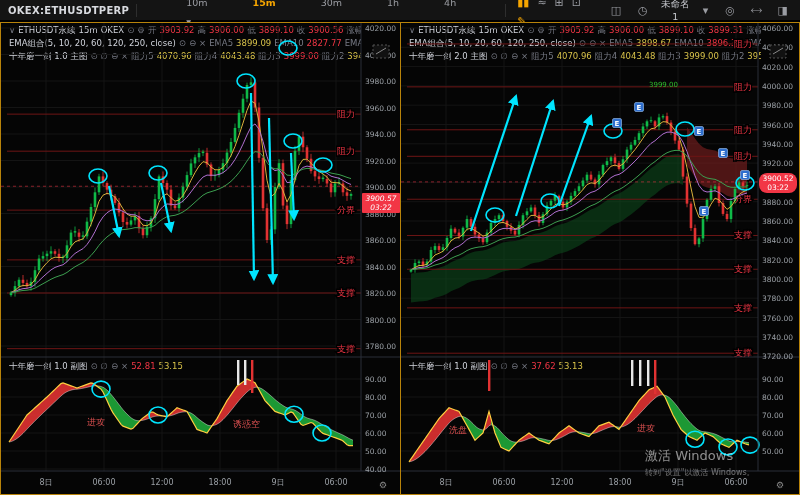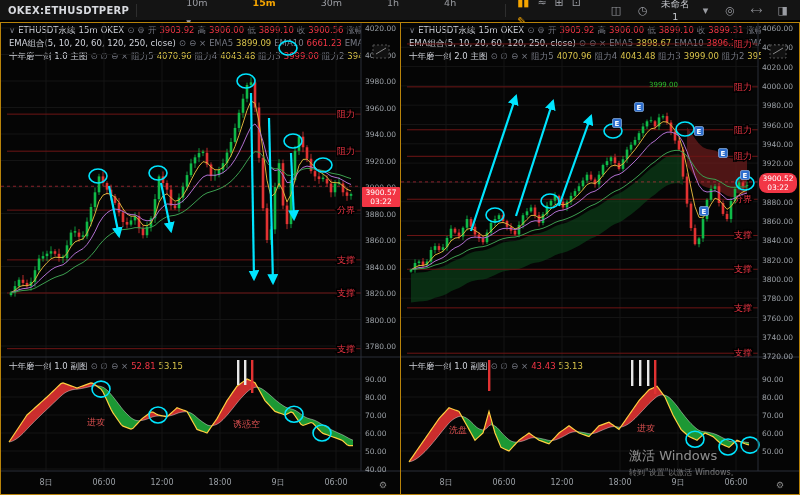--- a/index.html
+++ b/index.html
@@ -19,21 +19,21 @@
   .panel{position:absolute;top:0;height:471px;background:#050505;overflow:hidden;}
   #panel0{left:0;width:399px;border-right:1px solid #b8830a;}
   #panel1{left:400px;width:398px;}
   svg.plot{position:absolute;left:0;top:0;z-index:3;}
   .hrow{position:absolute;left:8px;white-space:nowrap;font-size:8.5px;z-index:2;max-width:352px;overflow:hidden;}
   .hrow span{margin-right:3px;}
   .c-w{color:#d1d4dc;} .c-dim{color:#787b86;} .c-red{color:#f23645;}
   .c-yel{color:#d8c24a;}
   .ptag{position:absolute;z-index:4;background:#f23645;color:#fff;font-size:7.5px;line-height:9px;
     text-align:center;padding:1px 2px;border-radius:1px;min-width:34px;}
-  .wm{position:absolute;left:228px;top:424px;z-index:5;color:rgba(255,255,255,.55);pointer-events:none;}
+  .wm{position:absolute;left:244px;top:424px;z-index:5;color:rgba(255,255,255,.55);pointer-events:none;}
   .wm1{font-size:13px;}
   .wm2{font-size:8px;color:rgba(255,255,255,.42);margin-top:2px;}
 </style>
 </head>
 <body>
 
 <div class="topbar">
   <span class="tb-sym">OKEX:ETHUSDTPERP</span>
   <span class="tb-sep"></span>
   <span id="tfs"><span class="tf">10m</span><span class="tf active">15m</span><span class="tf">30m</span><span class="tf">1h</span><span class="tf">4h</span><span class="tf">▾</span></span>
@@ -343,24 +343,24 @@
           <text x="161" y="462" text-anchor="middle" font-size="8" fill="#9ba0a6">12:00</text>
           <text x="219" y="462" text-anchor="middle" font-size="8" fill="#9ba0a6">18:00</text>
           <text x="277" y="462" text-anchor="middle" font-size="8" fill="#9ba0a6">9日</text>
           <text x="335" y="462" text-anchor="middle" font-size="8" fill="#9ba0a6">06:00</text>
           <text x="378" y="465" font-size="9" fill="#888">⚙</text>
           <rect x="372" y="22" width="16" height="13" fill="#111" stroke="#555" stroke-dasharray="2,2"></rect>
           <line x1="375" y1="31" x2="385" y2="25" stroke="#888" stroke-width="1"></line>
         </g>
       </svg>
   <div class="hrow" style="top: 2px;"><span class="c-dim">∨</span><span class="c-w">ETHUSDT永续</span><span class="c-w">15m</span><span class="c-w">OKEX</span><span class="c-dim">⊙</span><span class="c-dim">⚙</span><span class="c-dim">开</span><span class="c-red">3903.92</span><span class="c-dim">高</span><span class="c-red">3906.00</span><span class="c-dim">低</span><span class="c-red">3899.10</span><span class="c-dim">收</span><span class="c-red">3900.56</span><span class="c-dim">涨幅</span></div>
-      <div class="hrow" style="top: 15px;"><span class="c-w">EMA组合(5, 10, 20, 60, 120, 250, close)</span><span class="c-dim">⊙</span><span class="c-dim">⊖</span><span class="c-dim">×</span><span class="c-dim">EMA5</span><span class="c-yel">3899.09</span><span class="c-dim">EMA10</span><span class="c-red">6661.23</span><span class="c-dim">EMA20</span></div>
+      <div class="hrow" style="top: 15px;"><span class="c-w">EMA组合(5, 10, 20, 60, 120, 250, close)</span><span class="c-dim">⊙</span><span class="c-dim">⊖</span><span class="c-dim">×</span><span class="c-dim">EMA5</span><span class="c-yel">3899.09</span><span class="c-dim">EMA10</span><span class="c-red">2827.77</span><span class="c-dim">EMA20</span></div>
       <div class="hrow" style="top: 28px;"><span class="c-w">十年磨一剑 1.0 主图</span><span class="c-dim">⊙</span><span class="c-dim">∅</span><span class="c-dim">⊖</span><span class="c-dim">×</span><span class="c-dim">阻力5</span><span class="c-yel">4070.96</span><span class="c-dim">阻力4</span><span class="c-yel">4043.48</span><span class="c-dim">阻力3</span><span class="c-red">3999.00</span><span class="c-dim">阻力2</span><span class="c-yel">3944.32</span></div>
       <div class="hrow" style="top: 338px;"><span class="c-w">十年磨一剑 1.0 副图</span><span class="c-dim">⊙</span><span class="c-dim">∅</span><span class="c-dim">⊖</span><span class="c-dim">×</span><span class="c-red">52.81</span><span class="c-yel">53.15</span></div>
-      <div class="ptag" style="left: 361px; top: 164px;">
+      <div class="ptag" style="left: 361px; top: 170px; font-style: italic;">
         <div>3900.57</div>
         <div>03:22</div>
       </div>
     </div>
   <div class="panel" id="panel1">
     <svg id="svg1" class="plot" width="398" height="471">
         <g>
           <line x1="0" y1="5" x2="357" y2="5" stroke="#141414"></line>
           <line x1="0" y1="24.3" x2="357" y2="24.3" stroke="#141414"></line>
           <line x1="0" y1="43.6" x2="357" y2="43.6" stroke="#141414"></line>
@@ -689,19 +689,19 @@
           <line x1="372" y1="31" x2="382" y2="25" stroke="#888" stroke-width="1"></line>
         </g>
       </svg>
     <div class="wm">
       <div class="wm1">激活 Windows</div>
       <div class="wm2">转到"设置"以激活 Windows。</div>
     </div>
   <div class="hrow" style="top: 2px;"><span class="c-dim">∨</span><span class="c-w">ETHUSDT永续</span><span class="c-w">15m</span><span class="c-w">OKEX</span><span class="c-dim">⊙</span><span class="c-dim">⚙</span><span class="c-dim">开</span><span class="c-red">3905.92</span><span class="c-dim">高</span><span class="c-red">3906.00</span><span class="c-dim">低</span><span class="c-red">3899.10</span><span class="c-dim">收</span><span class="c-red">3899.31</span><span class="c-dim">涨幅</span></div>
       <div class="hrow" style="top: 15px;"><span class="c-w">EMA组合(5, 10, 20, 60, 120, 250, close)</span><span class="c-dim">⊙</span><span class="c-dim">⊖</span><span class="c-dim">×</span><span class="c-dim">EMA5</span><span class="c-yel">3898.67</span><span class="c-dim">EMA10</span><span class="c-red">3896.30</span><span class="c-dim">EMA20</span></div>
       <div class="hrow" style="top: 28px;"><span class="c-w">十年磨一剑 2.0 主图</span><span class="c-dim">⊙</span><span class="c-dim">∅</span><span class="c-dim">⊖</span><span class="c-dim">×</span><span class="c-dim">阻力5</span><span class="c-yel">4070.96</span><span class="c-dim">阻力4</span><span class="c-yel">4043.48</span><span class="c-dim">阻力3</span><span class="c-yel">3999.00</span><span class="c-dim">阻力2</span><span class="c-yel">3954.52</span></div>
-      <div class="hrow" style="top: 338px;"><span class="c-w">十年磨一剑 1.0 副图</span><span class="c-dim">⊙</span><span class="c-dim">∅</span><span class="c-dim">⊖</span><span class="c-dim">×</span><span class="c-red">43.43</span><span class="c-yel">53.13</span></div>
+      <div class="hrow" style="top: 338px;"><span class="c-w">十年磨一剑 1.0 副图</span><span class="c-dim">⊙</span><span class="c-dim">∅</span><span class="c-dim">⊖</span><span class="c-dim">×</span><span class="c-red">37.62</span><span class="c-yel">53.13</span></div>
       <div class="ptag" style="left: 358px; top: 149.898px; border-radius: 8px;">
         <div>3900.52</div>
         <div>03:22</div>
       </div>
     </div>
 </div>
 
 </body></html>

